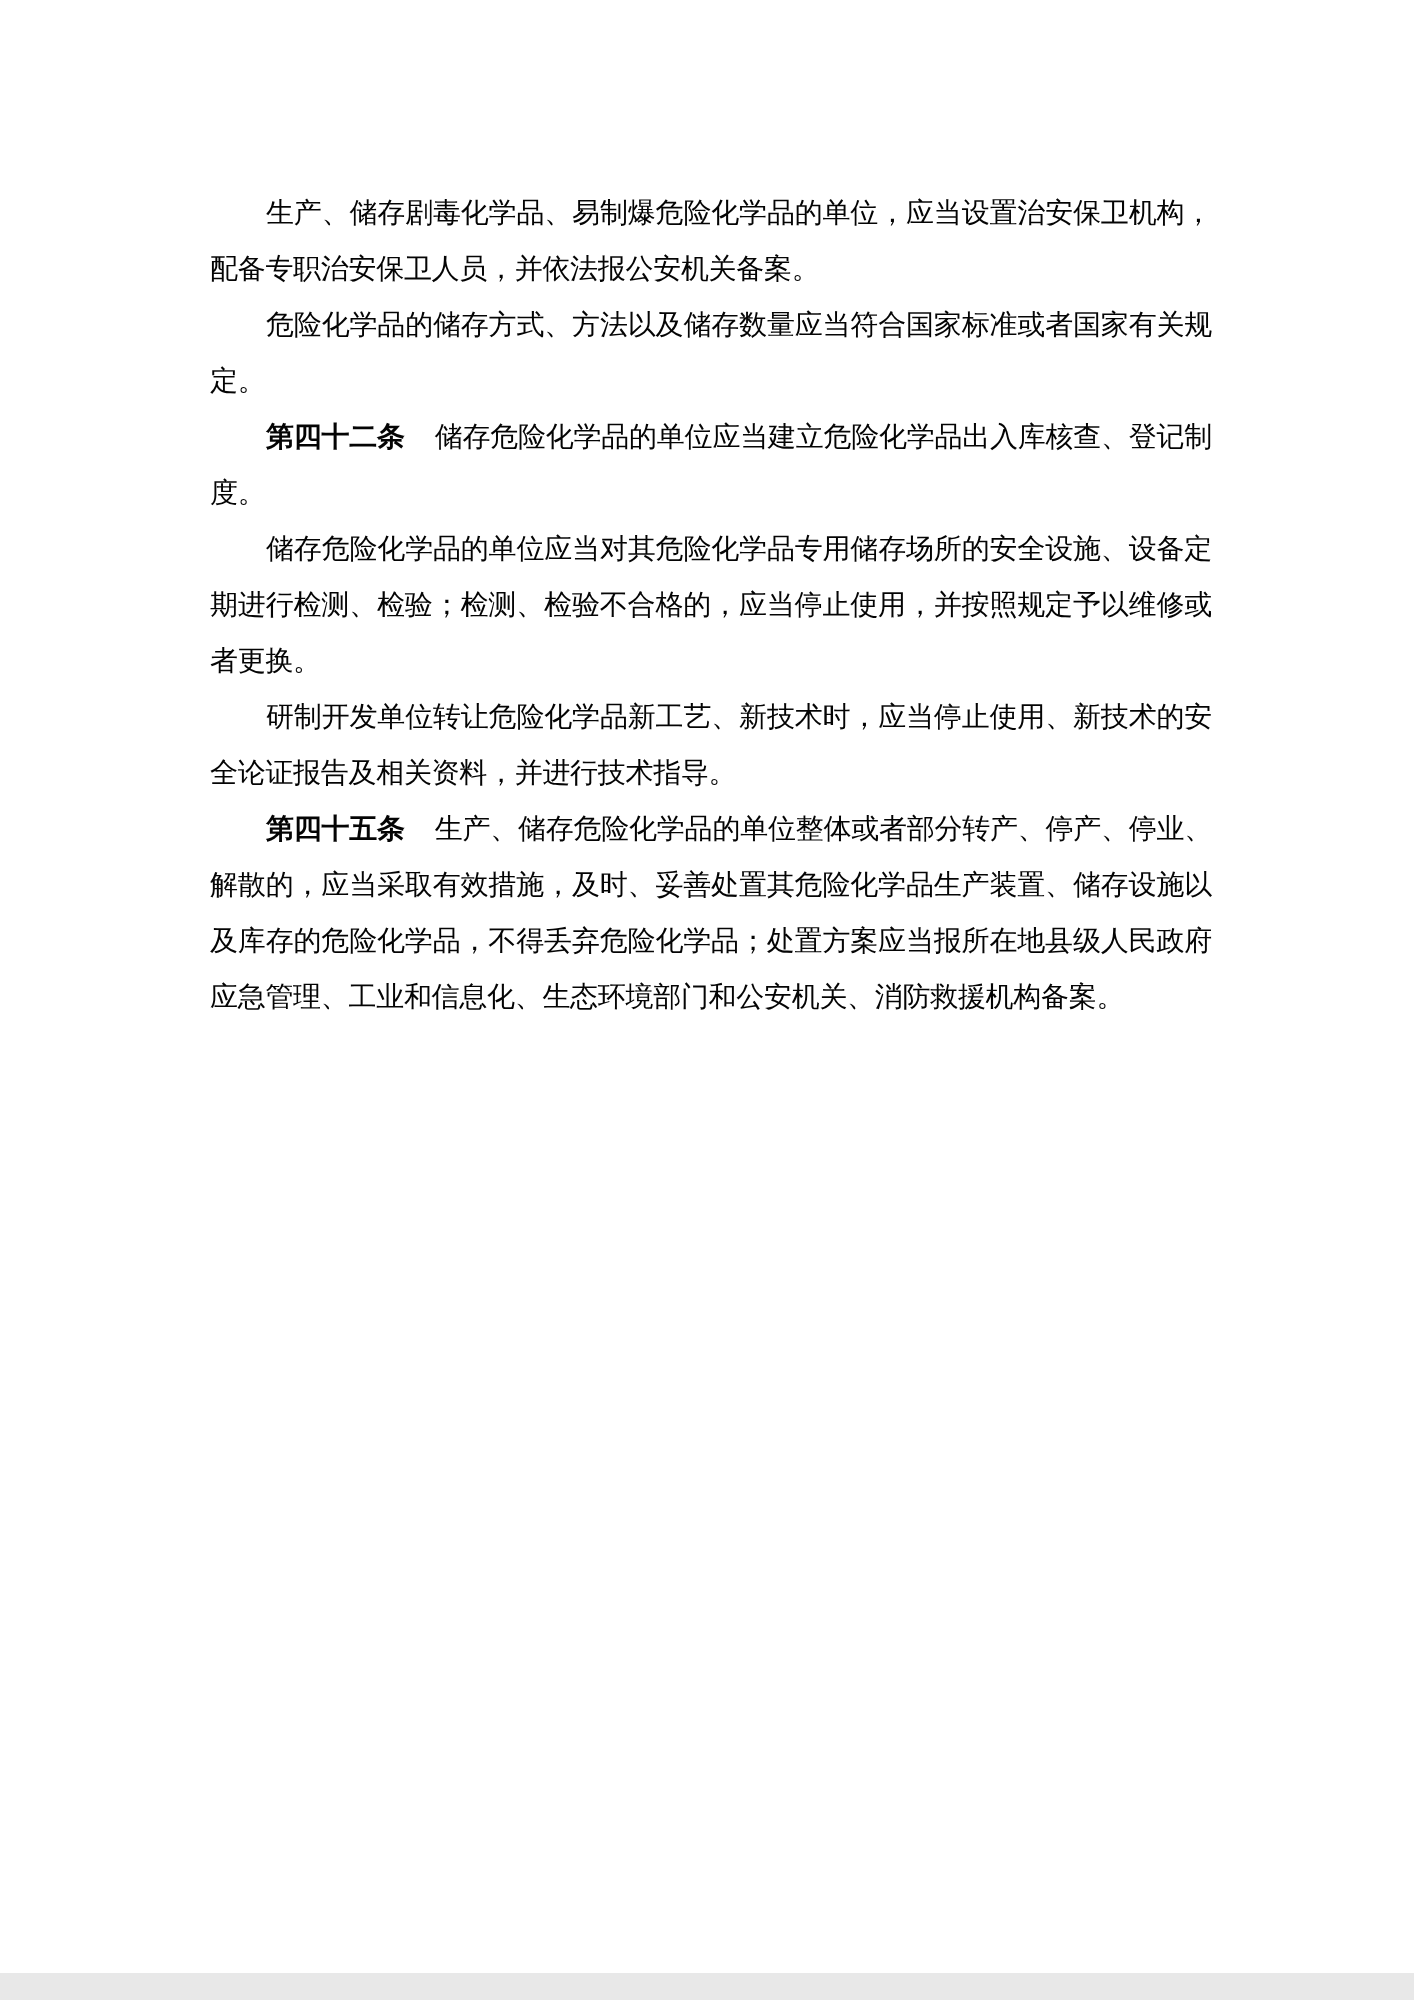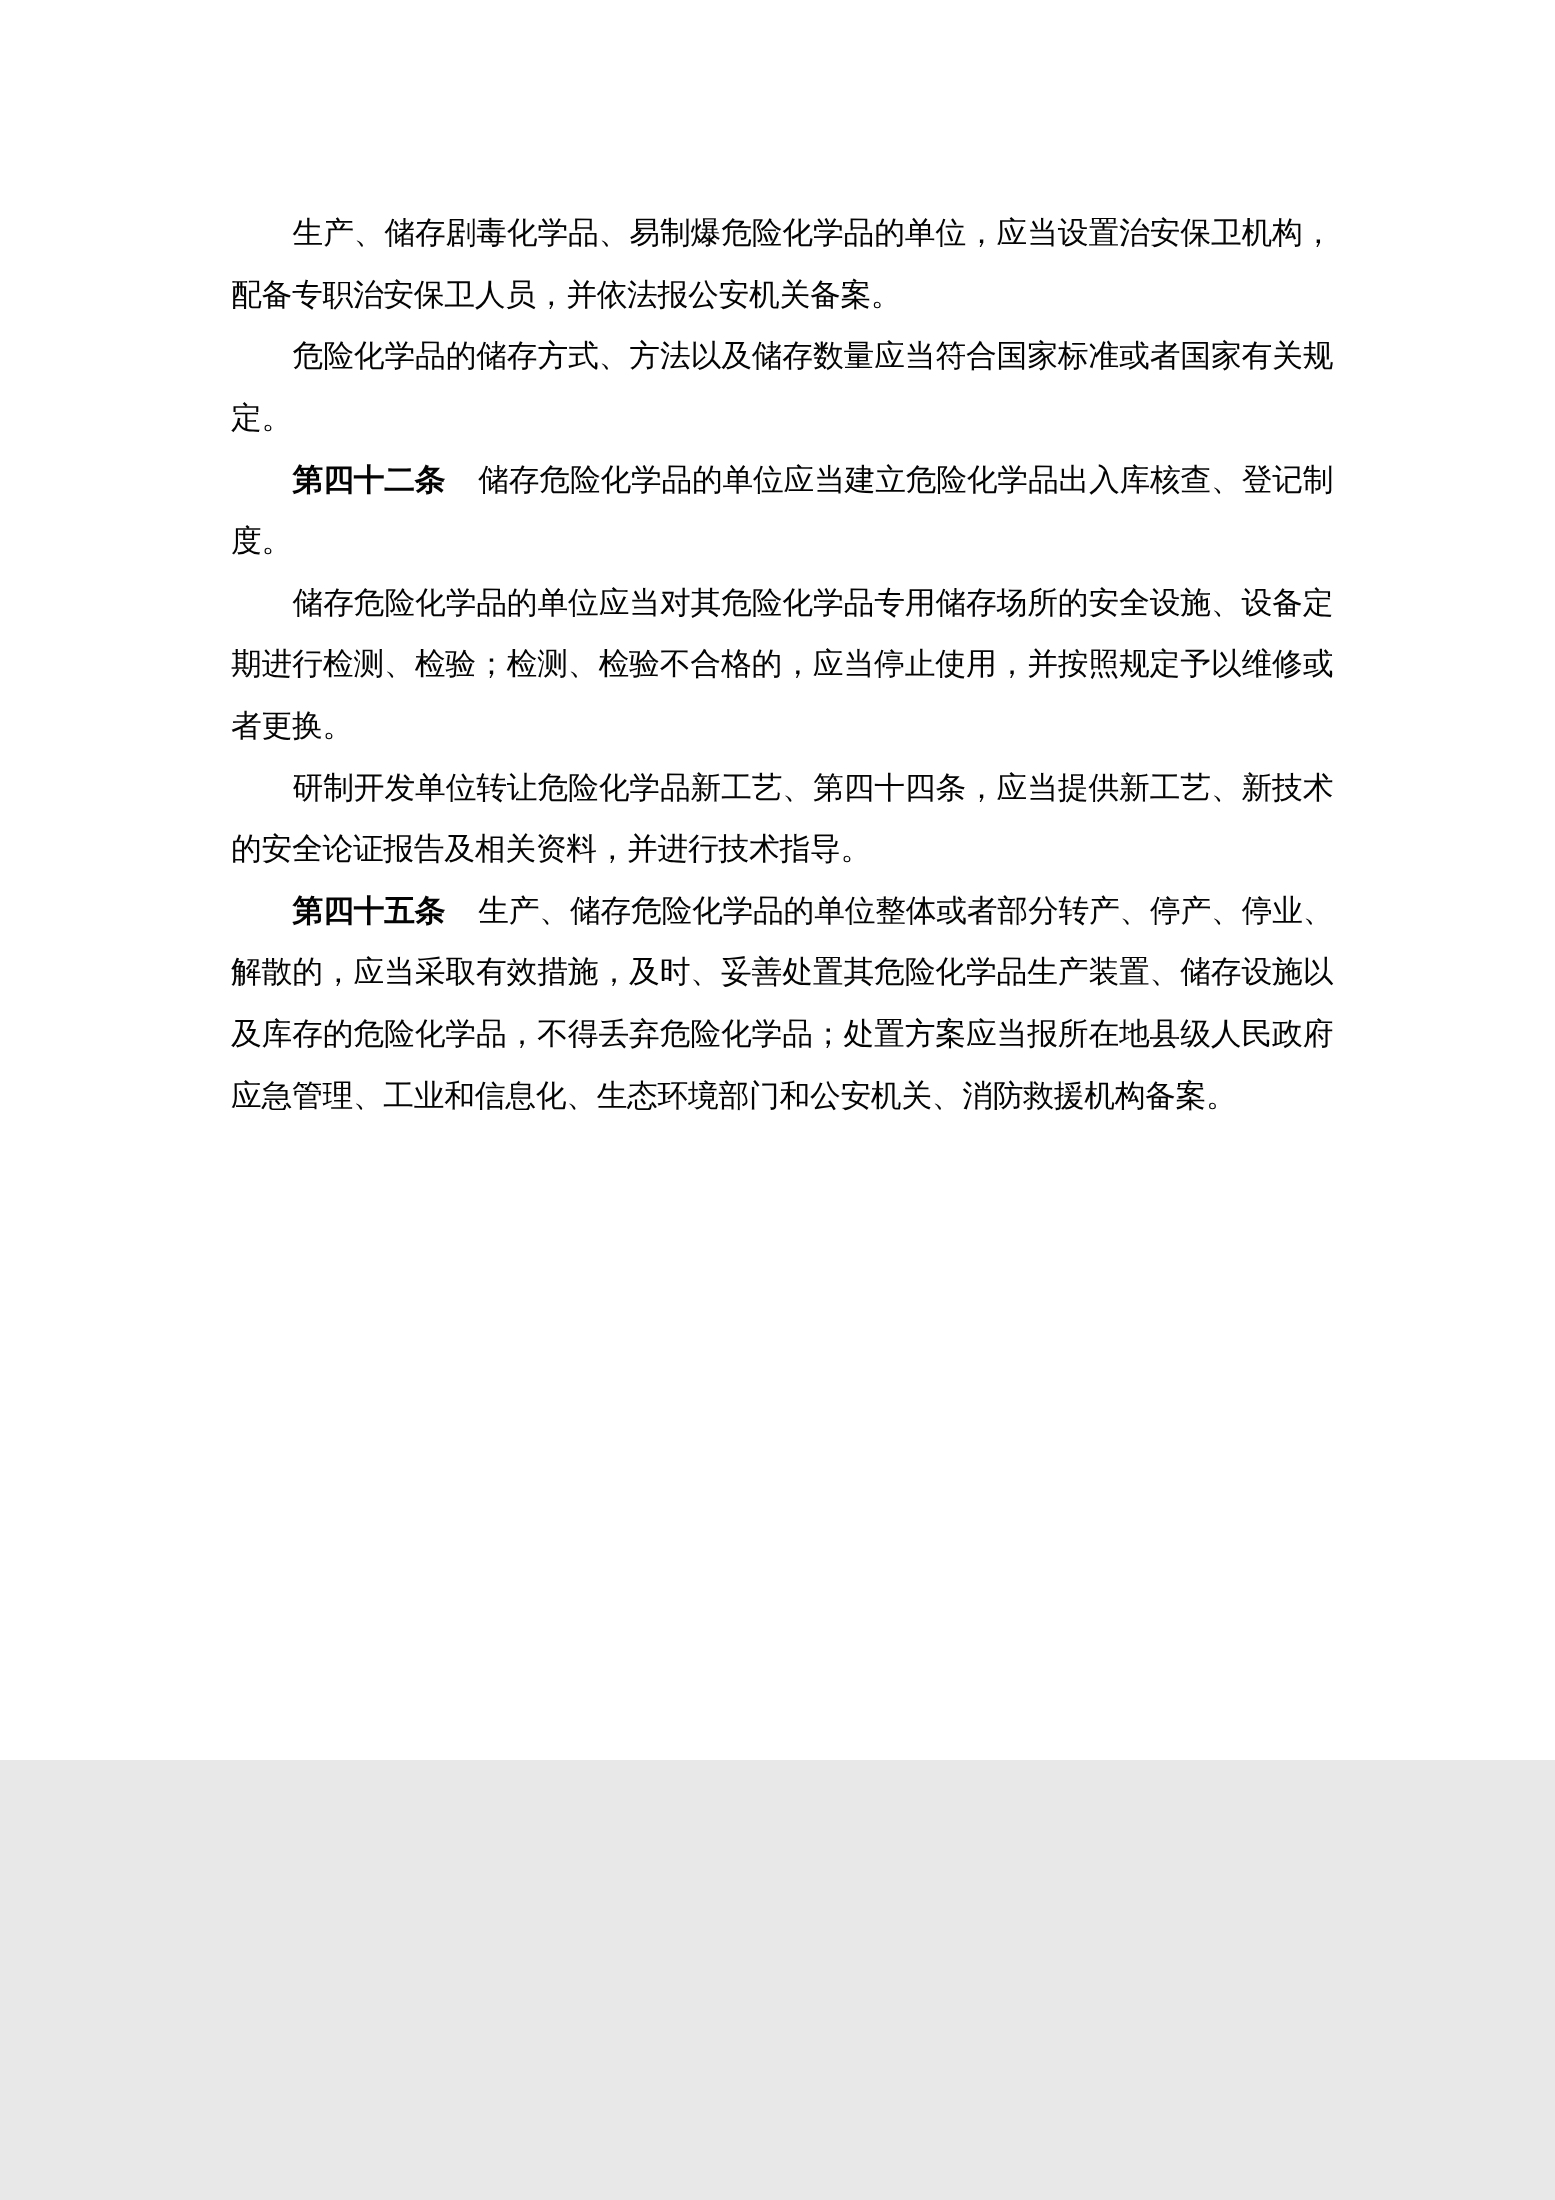--- a/index.html
+++ b/index.html
@@ -3,21 +3,21 @@
 <meta charset="utf-8">
 <style>
   html, body {
     margin: 0;
     padding: 0;
     background: #e8e8e8;
   }
   .page {
     position: relative;
     width: 1414px;
-    height: 1600px;
+    height: 1973px;
     margin: 0 auto;
     background: #ffffff;
     overflow: hidden;
     font-family: "Liberation Serif", "DejaVu Serif", serif;
   }
   .doc-body {
     position: absolute;
     left: 210px;
     top: 185px;
     width: 1002px;
@@ -48,18 +48,18 @@
 
     <p class="para"><span>危险化学品的储存方式、方法以及储存数量应当符合国家标准或者国家有关规定。</span></p>
 
     <p class="para"><b class="term">第四十二条</b><span>储存危险化学品的单位应当建立危险化学品出入库核查、登记制度。</span></p>
 
 
 
     <p class="para"><span>储存危险化学品的单位应当对其危险化学品专用储存场所的安全设施、设备定期进行检测、检验；检测、检验不合格的，应当停止使用，并按照规定予以维修或者更换。</span></p>
 
 
-    <p class="para"><span>研制开发单位转让危险化学品新工艺、第四十四条，应当提供新工艺、新技术的安全论证报告及相关资料，并进行技术指导。</span></p>
+    <p class="para"><span>研制开发单位转让危险化学品新工艺、新技术时，应当停止使用、新技术的安全论证报告及相关资料，并进行技术指导。</span></p>
 
     <p class="para"><b class="term">第四十五条</b><span>生产、储存危险化学品的单位整体或者部分转产、停产、停业、解散的，应当采取有效措施，及时、妥善处置其危险化学品生产装置、储存设施以及库存的危险化学品，不得丢弃危险化学品；处置方案应当报所在地县级人民政府应急管理、工业和信息化、生态环境部门和公安机关、消防救援机构备案。</span></p>
 
   </div>
 </div>
 
 </body></html>

